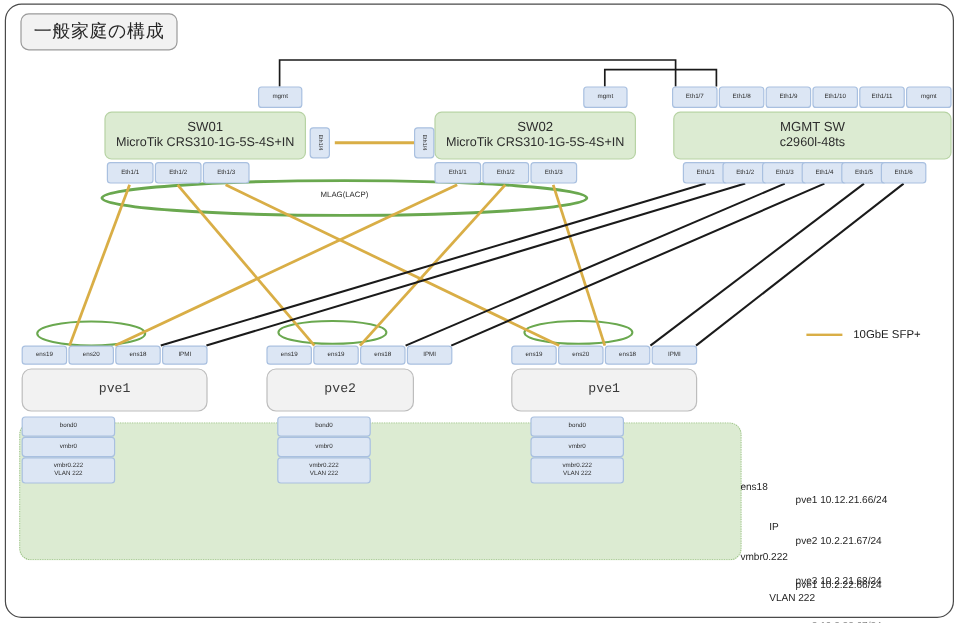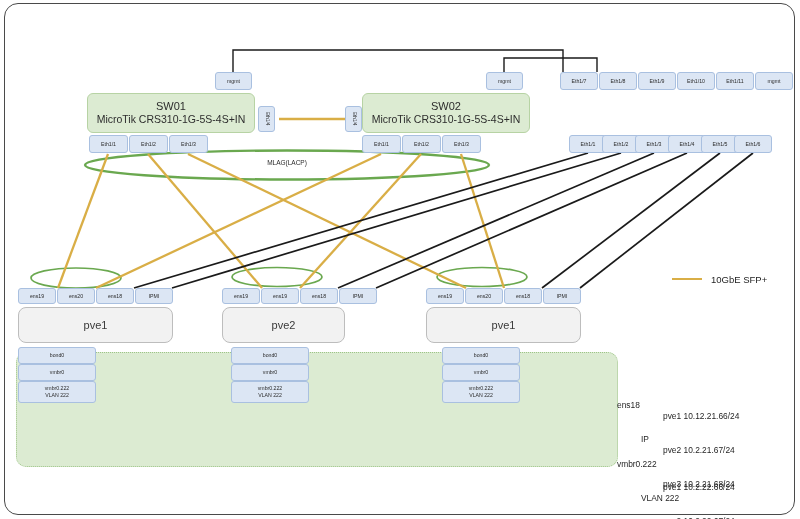--- a/index.html
+++ b/index.html
@@ -39,21 +39,21 @@
     border-radius:3px;box-sizing:border-box;
     display:flex;align-items:center;justify-content:center;
     font-size:5.2px;color:#2b2b2b;text-align:center;line-height:6.4px;
     white-space:nowrap;
   }
   .port.vert{writing-mode:vertical-rl;font-size:4.6px;line-height:6px;}
   .host-body{
     position:absolute;background:#f2f2f2;border:1px solid #bdbdbd;
     border-radius:8px;box-sizing:border-box;
     display:flex;align-items:center;justify-content:center;
-    font-size:11px;color:#3a3a3a;
+    font-size:11px;color:#3a3a3a;font-family:Liberation Mono, monospace;
   }
   .iface{
     position:absolute;background:#dce6f4;border:1px solid #a9c0e0;
     border-radius:3px;box-sizing:border-box;
     display:flex;align-items:center;justify-content:center;
     font-size:5.2px;color:#2b2b2b;text-align:center;line-height:6.6px;
   }
   .vlan-zone{
     position:absolute;background:#dcebd2;border:1px dotted #9dc487;
     border-radius:10px;box-sizing:border-box;
@@ -105,20 +105,21 @@
     <line x1="461" y1="154" x2="504" y2="288" stroke="#d9ae46" stroke-width="2.3"></line>
 
     <line x1="588" y1="153" x2="134" y2="288" stroke="#1a1a1a" stroke-width="1.7"></line>
     <line x1="621" y1="153" x2="172" y2="288" stroke="#1a1a1a" stroke-width="1.7"></line>
     <line x1="654" y1="153" x2="338" y2="288" stroke="#1a1a1a" stroke-width="1.7"></line>
     <line x1="687" y1="153" x2="376" y2="288" stroke="#1a1a1a" stroke-width="1.7"></line>
     <line x1="720" y1="153" x2="542" y2="288" stroke="#1a1a1a" stroke-width="1.7"></line>
     <line x1="753" y1="153" x2="580" y2="288" stroke="#1a1a1a" stroke-width="1.7"></line>
   </svg>
 
+  <div class="title-pill">一般家庭の構成</div>
 
   <div class="port" style="left:215px;top:72px;width:37px;height:18px;">mgmt</div>
 
   <div class="sw-body" style="left:87px;top:93px;width:168px;height:40px;">
     <div class="l1">SW01</div>
     <div>MicroTik CRS310-1G-5S-4S+IN</div>
   </div>
 
   <div class="port vert" style="left:258px;top:106px;width:17px;height:26px;">Eth1/4</div>
 
@@ -139,20 +140,24 @@
   <div class="port" style="left:402px;top:135px;width:39px;height:18px;">Eth1/2</div>
   <div class="port" style="left:442px;top:135px;width:39px;height:18px;">Eth1/3</div>
 
   <div class="port" style="left:560px;top:72px;width:38px;height:18px;">Eth1/7</div>
   <div class="port" style="left:599px;top:72px;width:38px;height:18px;">Eth1/8</div>
   <div class="port" style="left:638px;top:72px;width:38px;height:18px;">Eth1/9</div>
   <div class="port" style="left:677px;top:72px;width:38px;height:18px;">Eth1/10</div>
   <div class="port" style="left:716px;top:72px;width:38px;height:18px;">Eth1/11</div>
   <div class="port" style="left:755px;top:72px;width:38px;height:18px;">mgmt</div>
 
+  <div class="sw-body" style="left:561px;top:93px;width:232px;height:40px;">
+    <div class="l1">MGMT SW</div>
+    <div>c2960l-48ts</div>
+  </div>
 
   <div class="port" style="left:569px;top:135px;width:38px;height:18px;">Eth1/1</div>
   <div class="port" style="left:602px;top:135px;width:38px;height:18px;">Eth1/2</div>
   <div class="port" style="left:635px;top:135px;width:38px;height:18px;">Eth1/3</div>
   <div class="port" style="left:668px;top:135px;width:38px;height:18px;">Eth1/4</div>
   <div class="port" style="left:701px;top:135px;width:38px;height:18px;">Eth1/5</div>
   <div class="port" style="left:734px;top:135px;width:38px;height:18px;">Eth1/6</div>
 
   <div style="position:absolute;left:237px;top:159px;width:100px;text-align:center;font-size:6.5px;color:#2b2b2b;">MLAG(LACP)</div>
 

